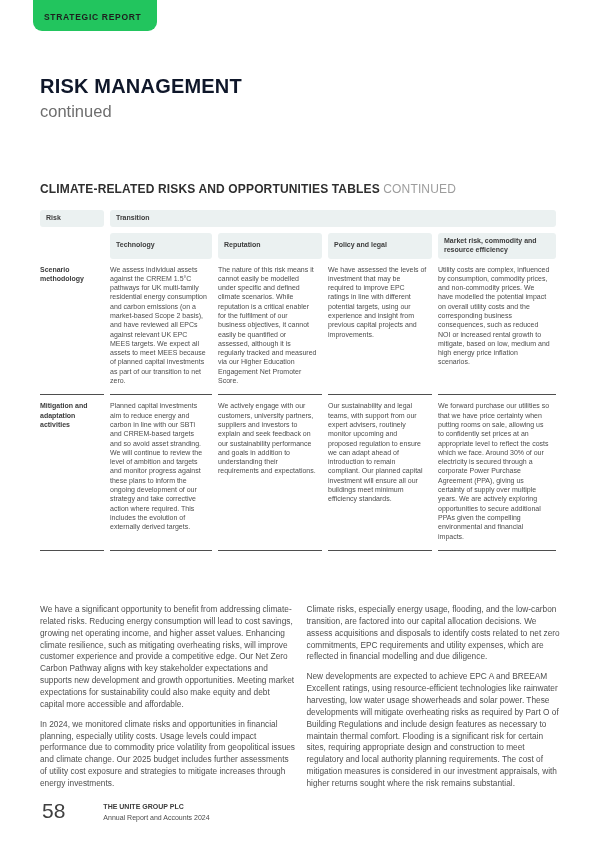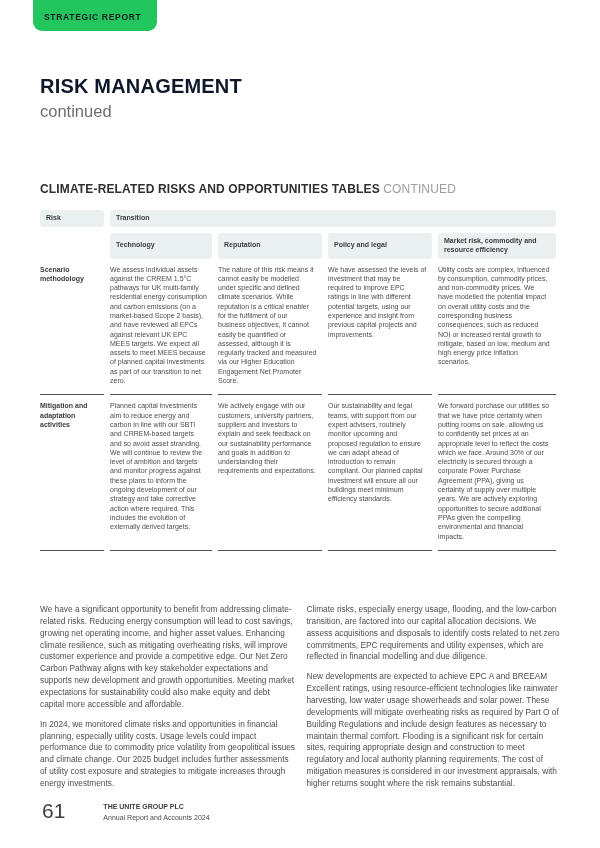--- a/index.html
+++ b/index.html
@@ -124,20 +124,20 @@
       <p>We have a significant opportunity to benefit from addressing climate-related risks. Reducing energy consumption will lead to cost savings, growing net operating income, and higher asset values. Enhancing climate resilience, such as mitigating overheating risks, will improve customer experience and provide a competitive edge. Our Net Zero Carbon Pathway aligns with key stakeholder expectations and supports new development and growth opportunities. Meeting market expectations for sustainability could also make equity and debt capital more accessible and affordable.</p>
       <p>In 2024, we monitored climate risks and opportunities in financial planning, especially utility costs. Usage levels could impact performance due to commodity price volatility from geopolitical issues and climate change. Our 2025 budget includes further assessments of utility cost exposure and strategies to mitigate increases through energy investments.</p>
     </div>
     <div class="col">
       <p>Climate risks, especially energy usage, flooding, and the low-carbon transition, are factored into our capital allocation decisions. We assess acquisitions and disposals to identify costs related to net zero commitments, EPC requirements and utility expenses, which are reflected in financial modelling and due diligence.</p>
       <p>New developments are expected to achieve EPC A and BREEAM Excellent ratings, using resource-efficient technologies like rainwater harvesting, low water usage showerheads and solar power. These developments will mitigate overheating risks as required by Part O of Building Regulations and include design features as necessary to maintain thermal comfort. Flooding is a significant risk for certain sites, requiring appropriate design and construction to meet regulatory and local authority planning requirements. The cost of mitigation measures is considered in our investment appraisals, with higher returns sought where the risk remains substantial.</p>
     </div>
   </div>
 
   <div class="footer">
-    <div class="page-num">61</div>
+    <div class="page-num">58</div>
     <div class="footer-text">
       <div class="footer-company">THE UNITE GROUP PLC</div>
       <div class="footer-report">Annual Report and Accounts 2024</div>
     </div>
   </div>
 
 </div>
 
 </body></html>

